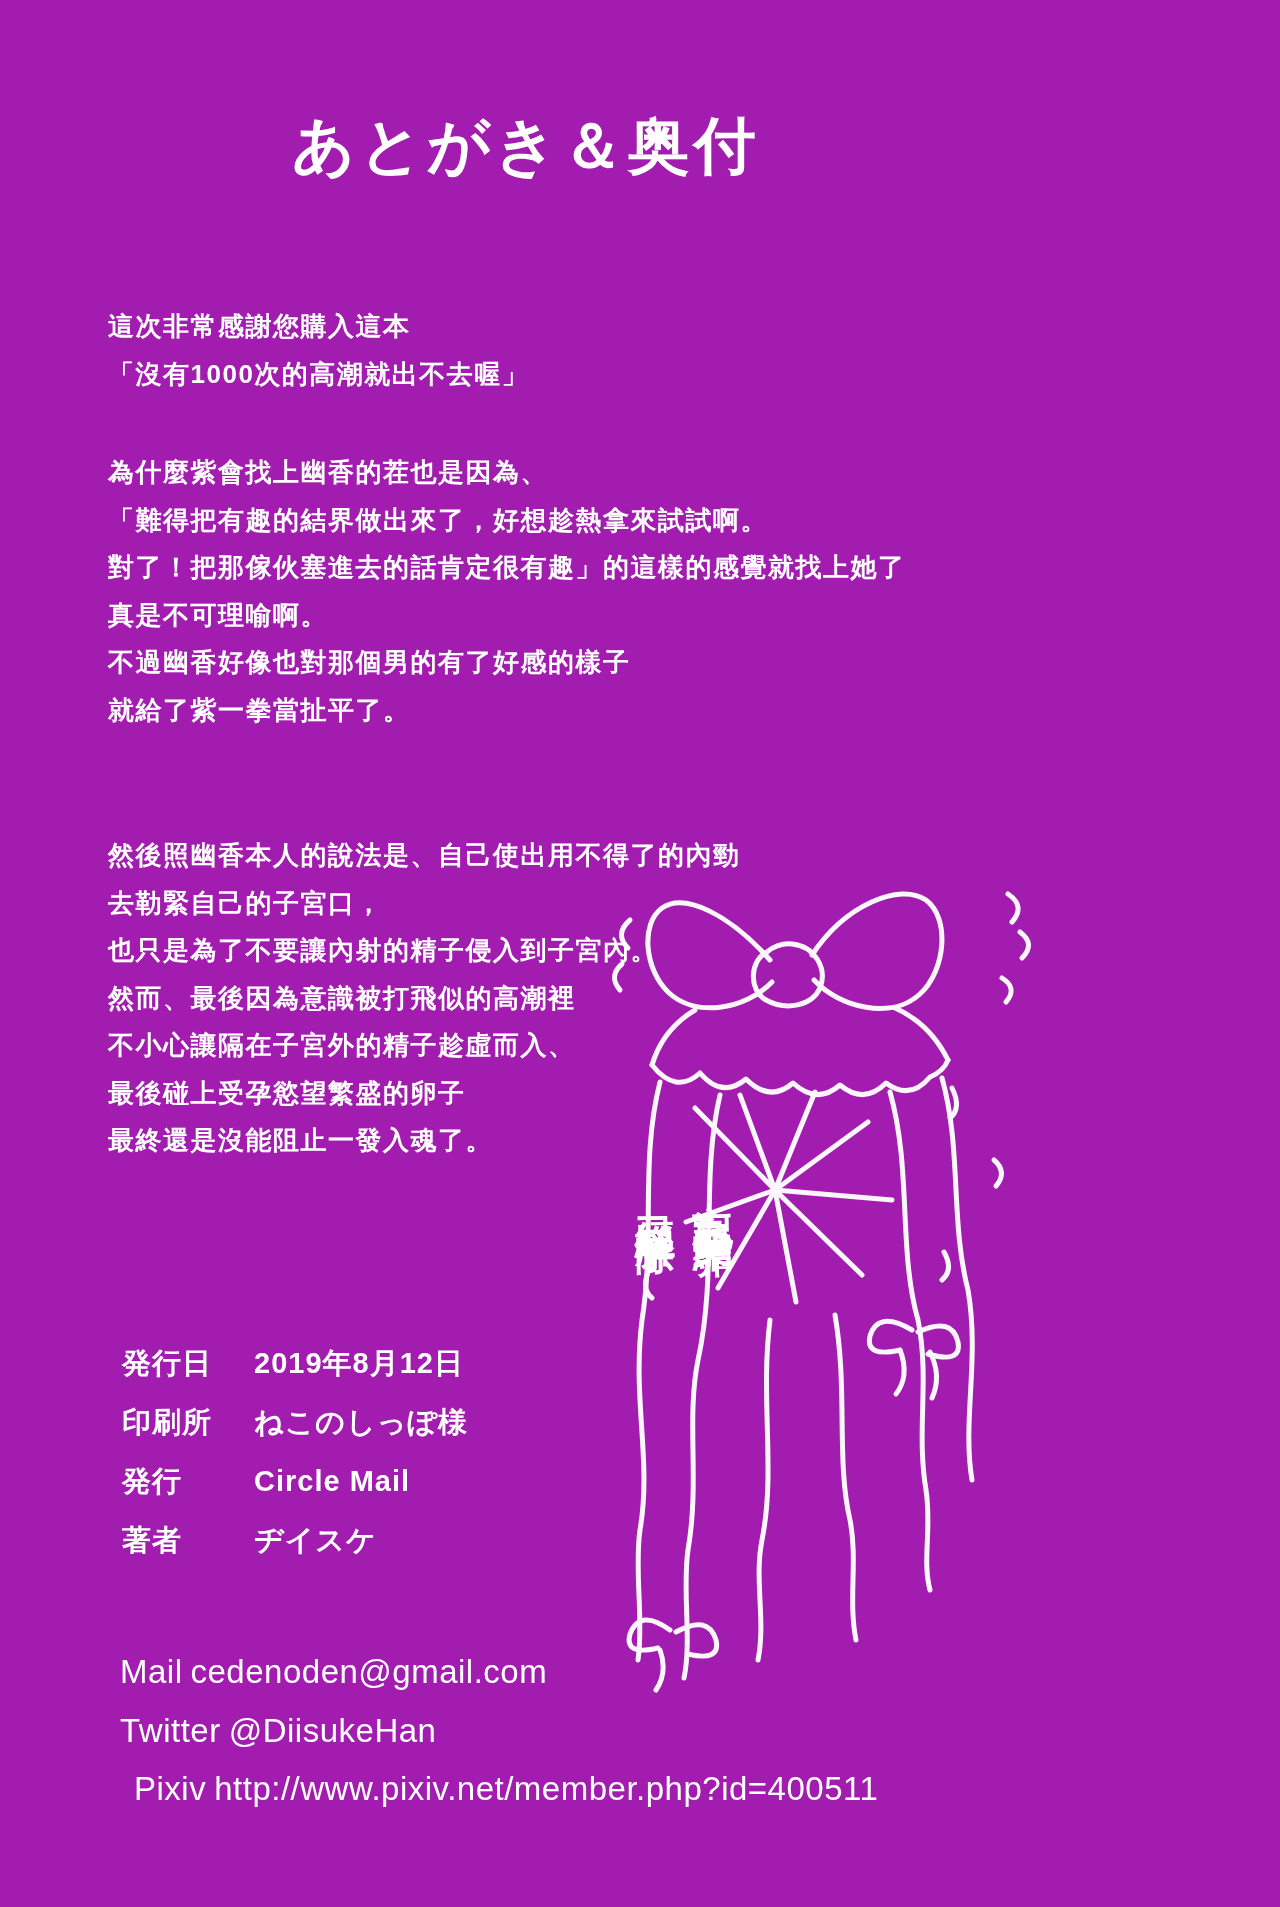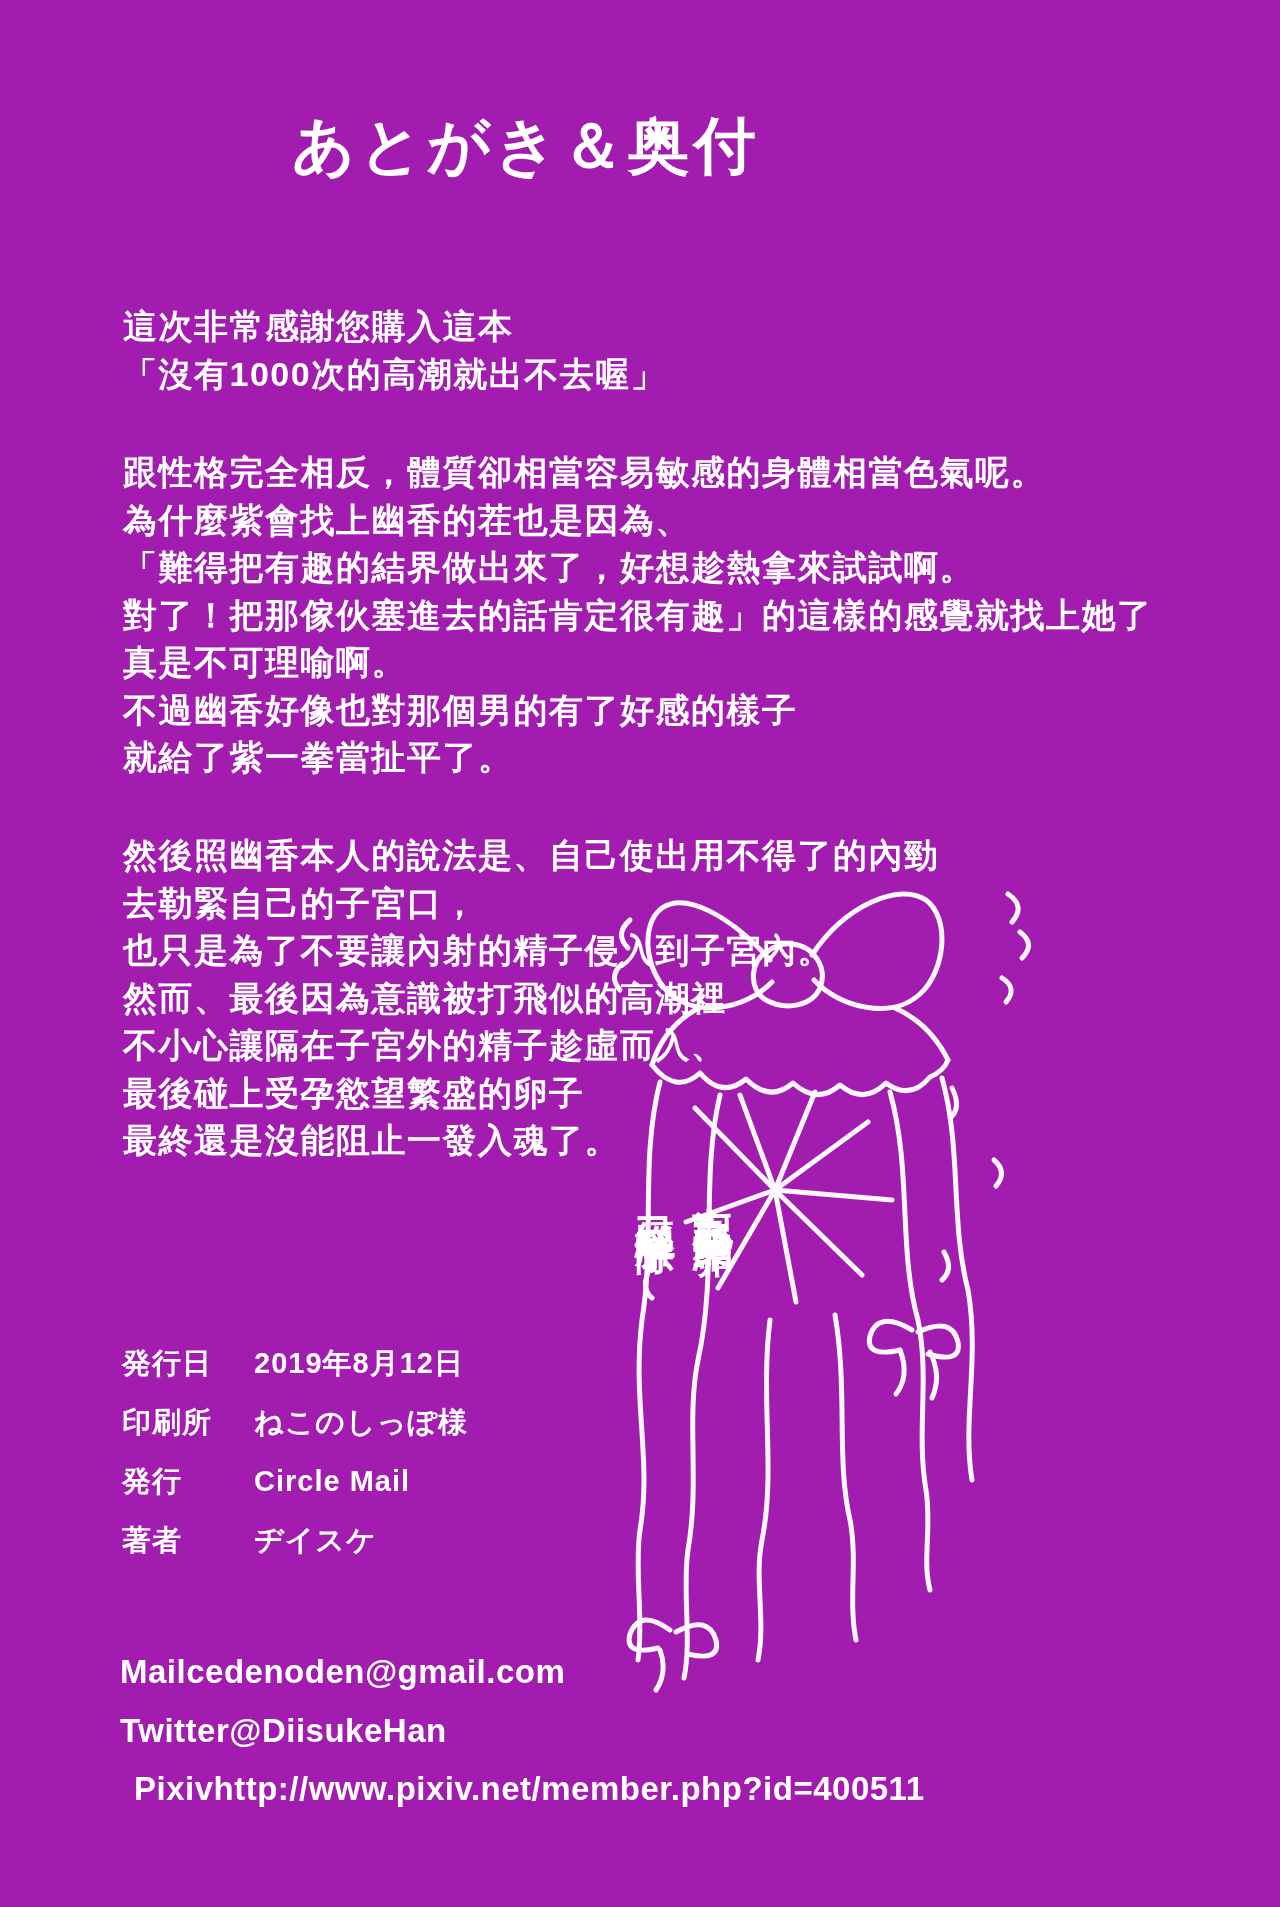--- a/index.html
+++ b/index.html
@@ -14,22 +14,22 @@
   .page-title{
     position:absolute;
     left:292px;top:112px;
     font-size:62px;
     font-weight:800;
     letter-spacing:4px;
     line-height:1.1;
   }
   .para{
     position:absolute;
-    left:123px;
-    font-size:34px;
+    left:108px;
+    font-size:26px;
     font-weight:600;
     letter-spacing:1.5px;
   }
   .para .line{
     height:47.5px;
     line-height:47.5px;
     white-space:pre;
   }
   #para1{top:303px;}
   #para2{top:449px;}
@@ -49,24 +49,23 @@
   .colophon .clabel{min-width:132px;}
   .contact{
     position:absolute;
     left:120px;top:1643px;
     font-size:33px;
     font-weight:500;
     letter-spacing:0.5px;
   }
   .contact .crow{
     display:flex;
-    gap:0;
+    gap:8px;
     height:58.5px;
     line-height:58.5px;
-    font-weight:bold;
   }
   .contact .crow.indent{padding-left:14px;}
   .vertical-caption{
     position:absolute;
     left:630px;top:1172px;
     height:560px;
     writing-mode:vertical-rl;
     text-orientation:upright;
     font-size:40px;
     font-weight:600;
@@ -87,21 +86,20 @@
 <div class="canvas">
 
   <div class="page-title">あとがき＆奥付</div>
 
   <div class="para" id="para1">
     <div class="line">這次非常感謝您購入這本</div>
     <div class="line">「沒有1000次的高潮就出不去喔」</div>
   </div>
 
   <div class="para" id="para2">
-    <div class="line">跟性格完全相反，體質卻相當容易敏感的身體相當色氣呢。</div>
     <div class="line">為什麼紫會找上幽香的茬也是因為、</div>
     <div class="line">「難得把有趣的結界做出來了，好想趁熱拿來試試啊。</div>
     <div class="line">對了！把那傢伙塞進去的話肯定很有趣」的這樣的感覺就找上她了</div>
     <div class="line">真是不可理喻啊。</div>
     <div class="line">不過幽香好像也對那個男的有了好感的樣子</div>
     <div class="line">就給了紫一拳當扯平了。</div>
   </div>
 
   <div class="para" id="para3">
     <div class="line">然後照幽香本人的說法是、自己使出用不得了的內勁</div>

